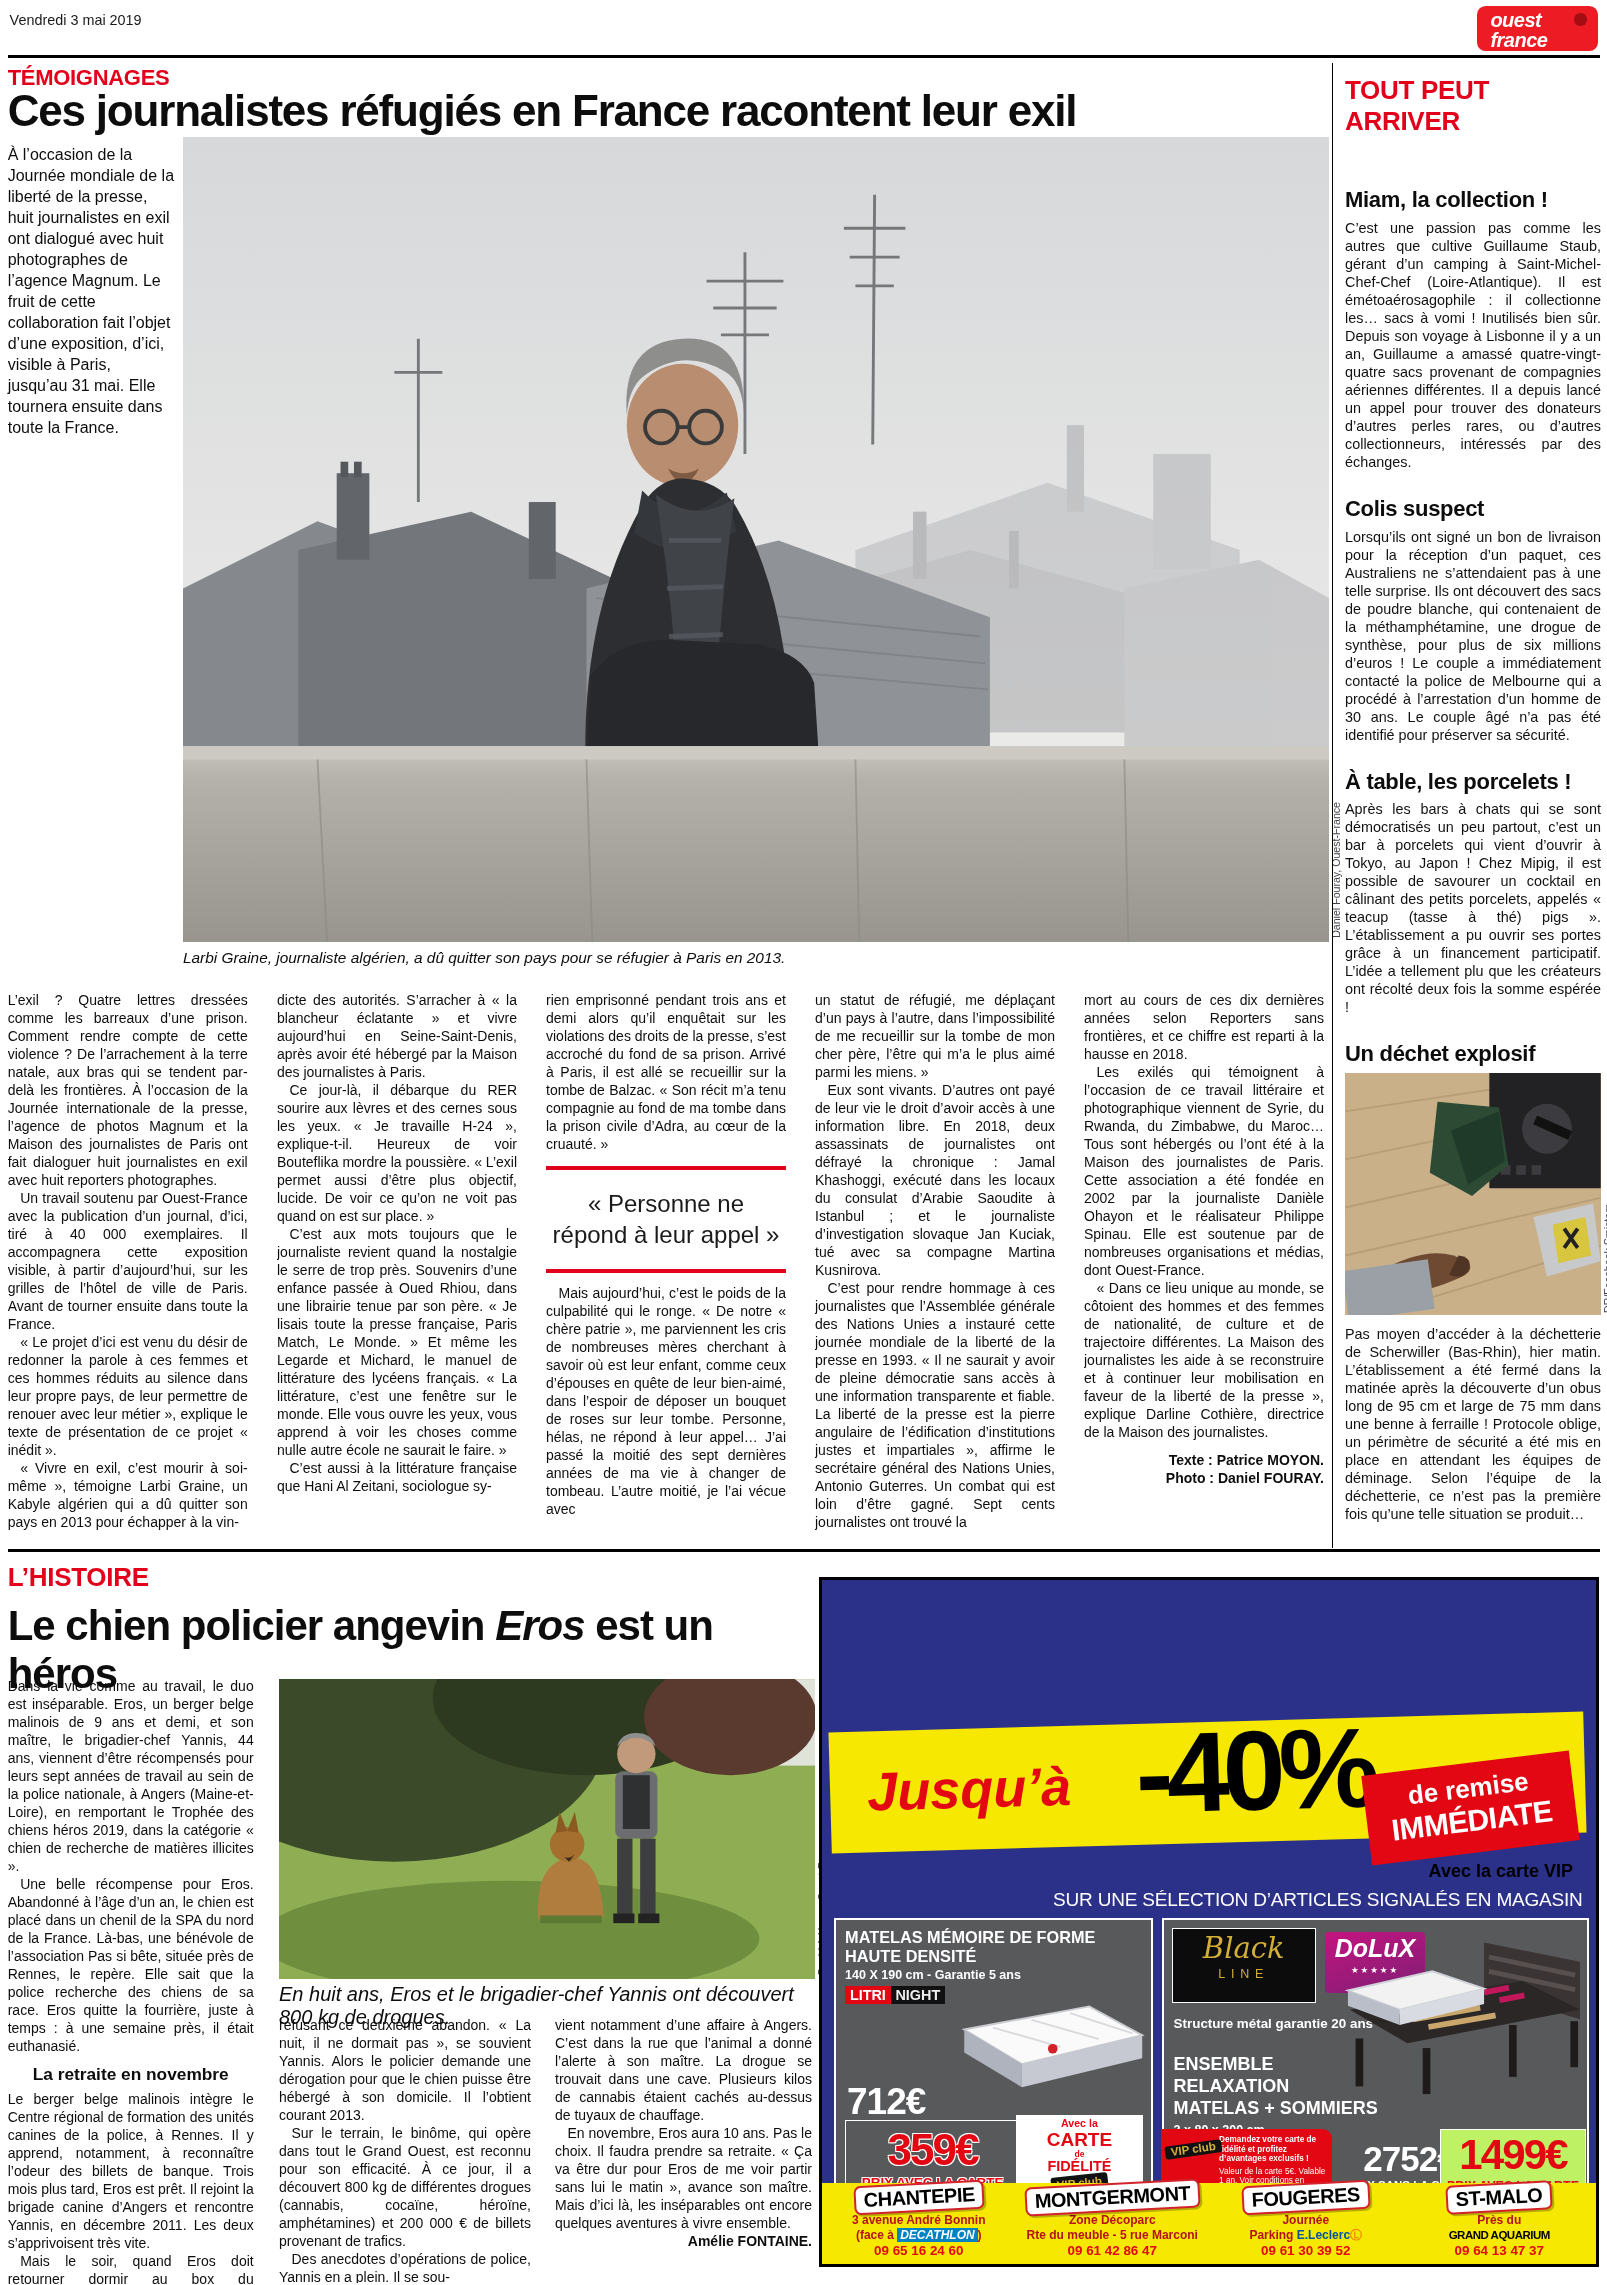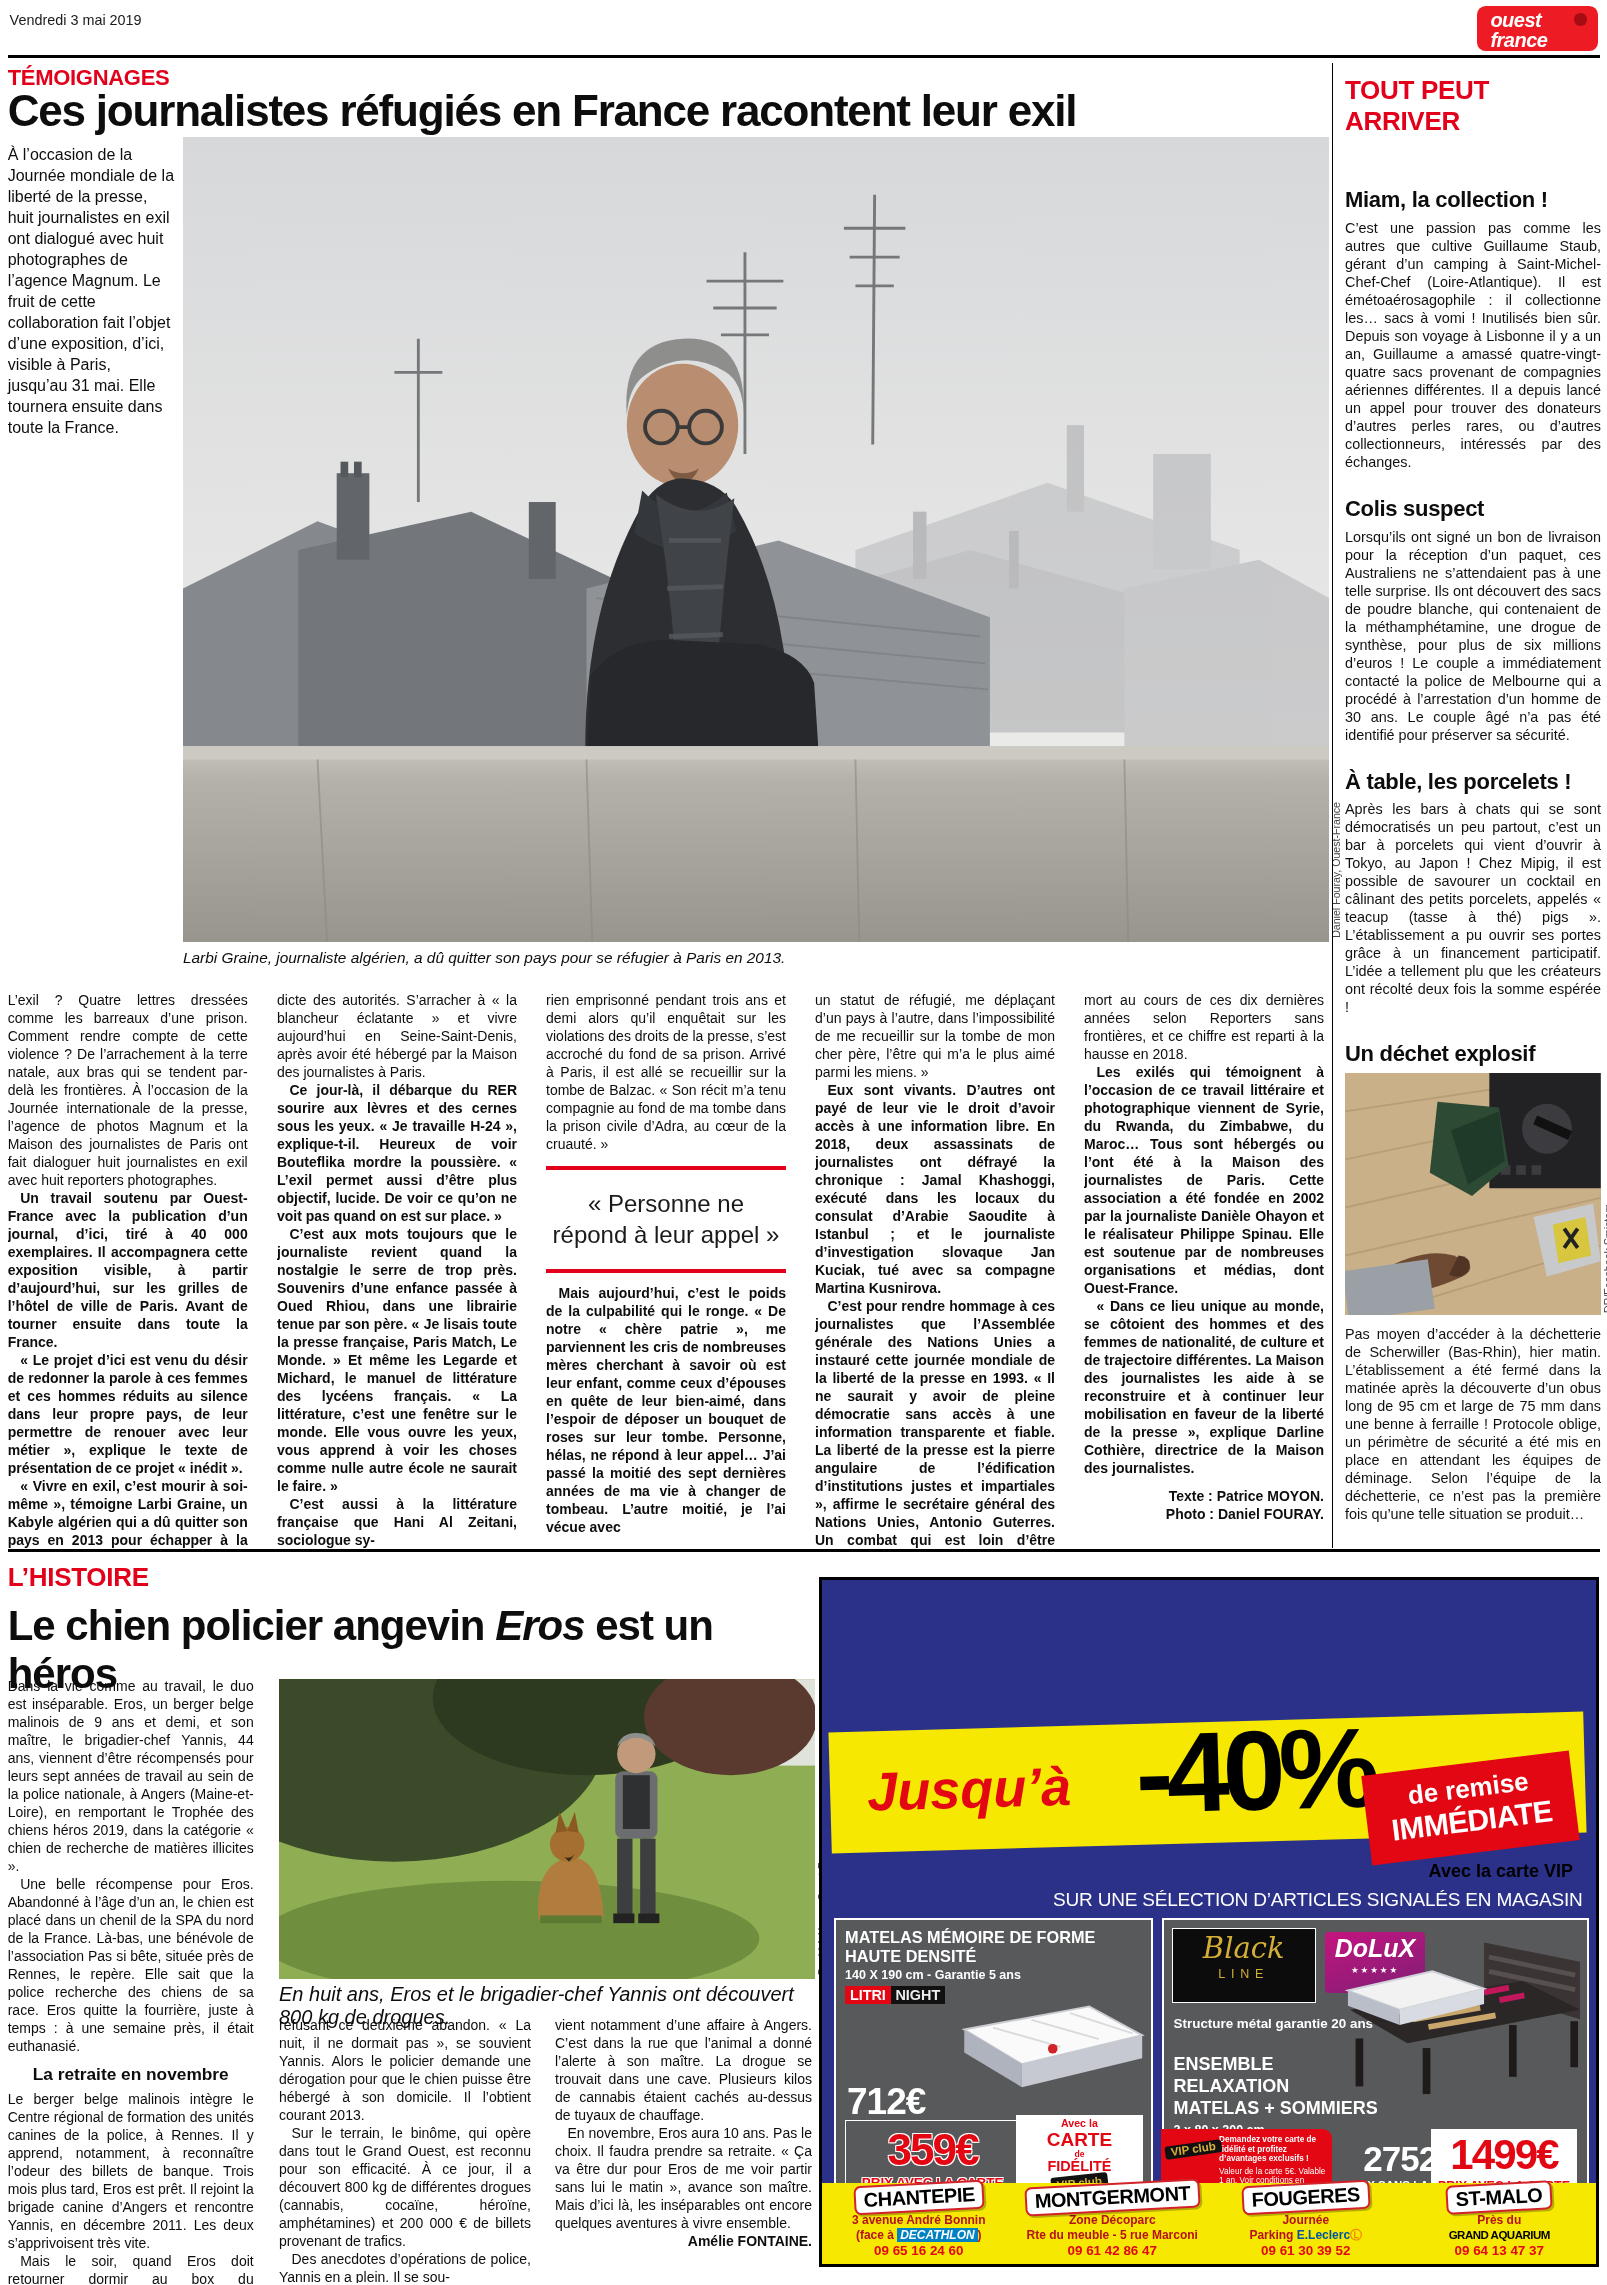--- a/index.html
+++ b/index.html
@@ -18,21 +18,21 @@
   
   .intro{left:7.7px;top:144px;width:167px;font-size:16px;line-height:21px;color:#0d0d0d;}
   
   .mainphoto{left:183px;top:137px;width:1146px;height:805px;background:#dcdddf;}
   .vcredit{position:absolute;writing-mode:vertical-rl;transform:rotate(180deg);font-size:10.6px;color:#444;white-space:nowrap;}
   .caption{font-style:italic;font-size:15.4px;color:#0d0d0d;}
   
   .col{position:absolute;top:991px;width:240px;height:559px;overflow:hidden;text-align:justify;
        font-size:14px;line-height:18px;color:#0d0d0d;}
   .col p{margin:0;}
-  .col p + p, .col .pq + p{text-indent:12.5px;font-weight:bold;}
+  .col p + p, .col .pq + p{text-indent:12.5px;}
   .pullquote{margin:13.4px 0 11.5px;padding:17.3px 1.9px 19px;border-top:4.8px solid #e2001a;border-bottom:4.8px solid #e2001a;
              text-align:center;font-size:24px;line-height:31px;color:#1a1a1a;}
   .byline{text-align:right;font-weight:bold;margin-top:9.6px;}
   .byline p{text-indent:0 !important;}
   
   .vdivider{left:1332px;top:63px;width:1px;height:1485px;background:#000;}
   .rail{left:1345px;top:75px;width:256px;}
   .rail .kicker{font-size:26px;}
   .rail-article h3{margin:25px 0 5.8px;font-size:22px;letter-spacing:-0.3px;color:#0d0d0d;}
   .rail-article .rbody{text-align:justify;font-size:14.4px;line-height:18px;}
@@ -434,21 +434,21 @@
       </div>
       <div class="redvip">
         <span class="vipcard">VIP club</span>
         <div>Demandez votre carte de fidélité et profitez d’avantages exclusifs !</div>
         <div style="margin-top:2.9px;font-weight:normal;">Valeur de la carte 5€. Valable 1 an. Voir conditions en magasin.</div>
       </div>
       <div class="abs" style="left:184px;bottom:13.4px;text-align:center;">
         <div class="oldprice" style="font-size:35px;">2752€</div>
         <div class="oldlabel">PRIX SANS LA CARTE</div>
       </div>
-      <div class="newbox" style="right:10px;bottom:5.8px;width:144px;padding:1.9px 0 3.8px;background:#ffffff;">
+      <div class="newbox" style="right:1px;bottom:5.8px;width:144px;padding:1.9px 0 3.8px;background:#bef264;">
         <div class="newprice" style="font-size:42px;text-shadow:none;">1499€</div>
         <div class="newlabel" style="font-size:12.5px;text-shadow:none;">PRIX AVEC LA CARTE</div>
       </div>
     </div>
 
     <div class="strip">
       <div class="store">
         <div class="sbadge">CHANTEPIE</div>
         <div class="saddr">3 avenue André Bonnin</div>
         <div class="saddr"><span>(face à </span><span class="decathlon">DECATHLON</span><span>)</span></div>

